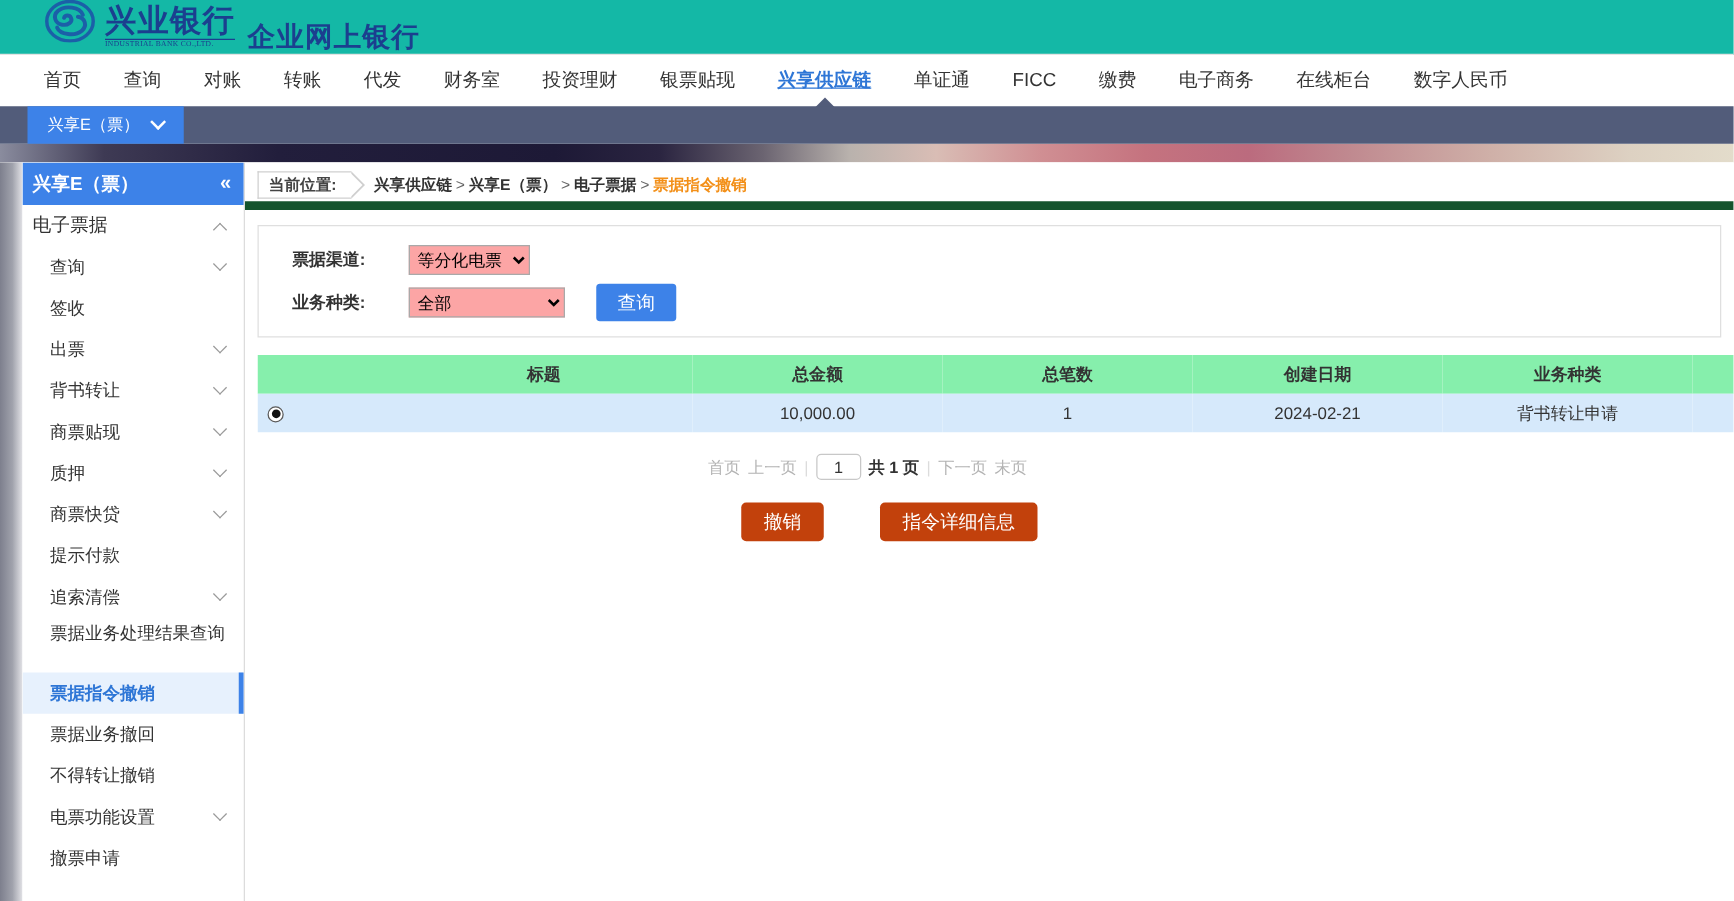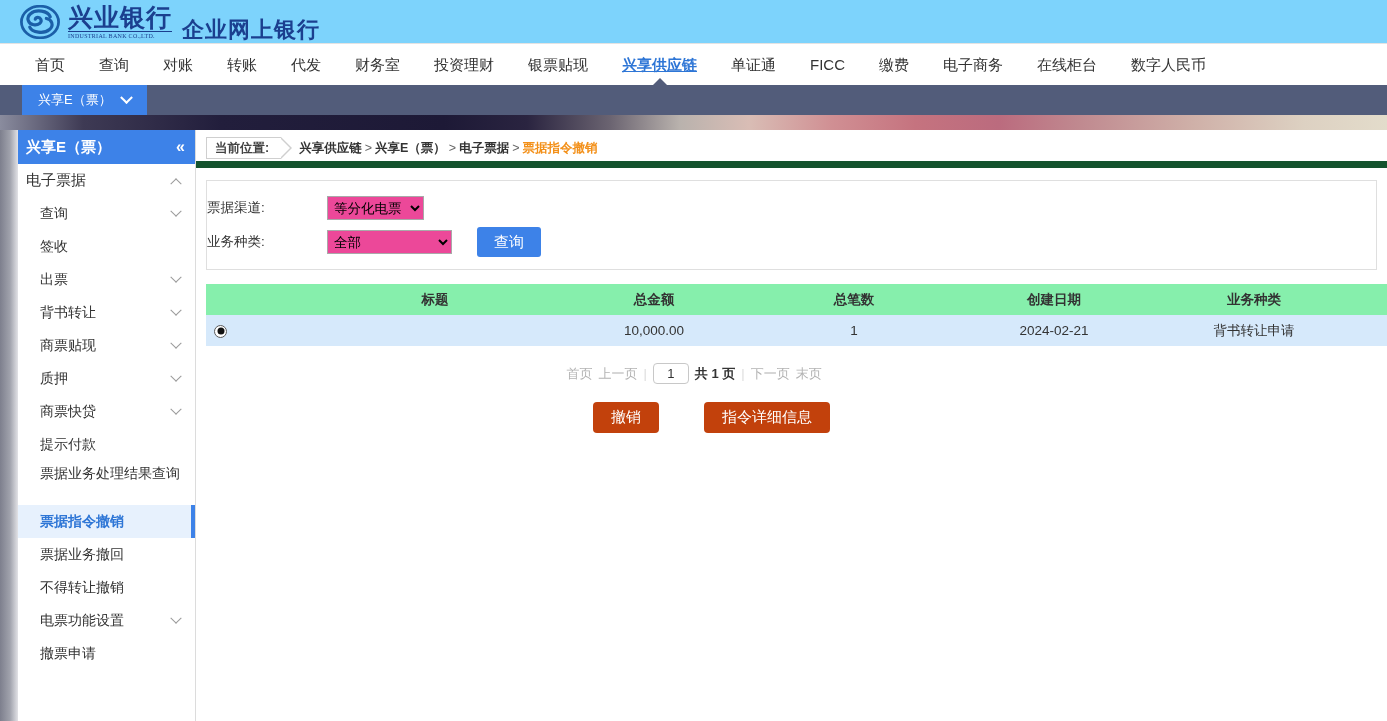--- a/index.html
+++ b/index.html
@@ -6,24 +6,23 @@
   html, body {
     width: 1387px; height: 721px;
     font-family: "Liberation Sans", "DejaVu Sans", sans-serif;
     background: #ffffff;
     overflow: hidden;
   }
 
   
   .header {
     height: 44px;
-    background: #7dd3fc;
-    display: flex;
-    align-items: center;
-    padding-left: 20px;
+    background: #14b8a6;
+    display: flex;
+    padding-left: 36px;
     border-bottom: 1px solid #e3e3e3;
     position: relative;
   }
   .logo-mark {
     width: 40px; height: 34px;
     margin-right: 8px;
     flex: 0 0 auto;
   }
   .logo-cn {
     display: flex;
@@ -285,32 +284,32 @@
   }
   .filter-row {
     display: flex;
     align-items: center;
     height: 26px;
     margin-bottom: 8px;
   }
   .filter-row:last-child { margin-bottom: 0; }
   .filter-label {
     width: 120px;
-    text-align: left;
+    text-align: center;
     font-size: 13.5px;
     color: #333333;
     padding-right: 8px;
-    font-weight: normal;
+    font-weight: bold;
   }
   select.fsel {
     font-family: "Liberation Sans", sans-serif;
     font-size: 13.5px;
     height: 24px;
     border: 1px solid #a9a9a9;
-    background: #ec4899;
+    background: #fca5a5;
     color: #000000;
     padding: 0 2px;
   }
   select.fsel.w1 { width: 97px; }
   select.fsel.w2 { width: 125px; }
   .btn-query {
     margin-left: 25px;
     background: #3d82e8;
     color: #ffffff;
     border: none;
@@ -491,20 +490,24 @@
         <div class="menu-l2">
           <span class="lbl">质押</span>
           <span class="chev"></span>
         </div>
         <div class="menu-l2">
           <span class="lbl">商票快贷</span>
           <span class="chev"></span>
         </div>
         <div class="menu-l2">
           <span class="lbl">提示付款</span>
+        </div>
+        <div class="menu-l2">
+          <span class="lbl">追索清偿</span>
+          <span class="chev"></span>
         </div>
         <div class="menu-l2 wrap2">
           <span class="lbl">票据业务处理结果查询</span>
         </div>
         <div class="menu-l2 selected">
           <span class="lbl">票据指令撤销</span>
         </div>
         <div class="menu-l2">
           <span class="lbl">票据业务撤回</span>
         </div>

